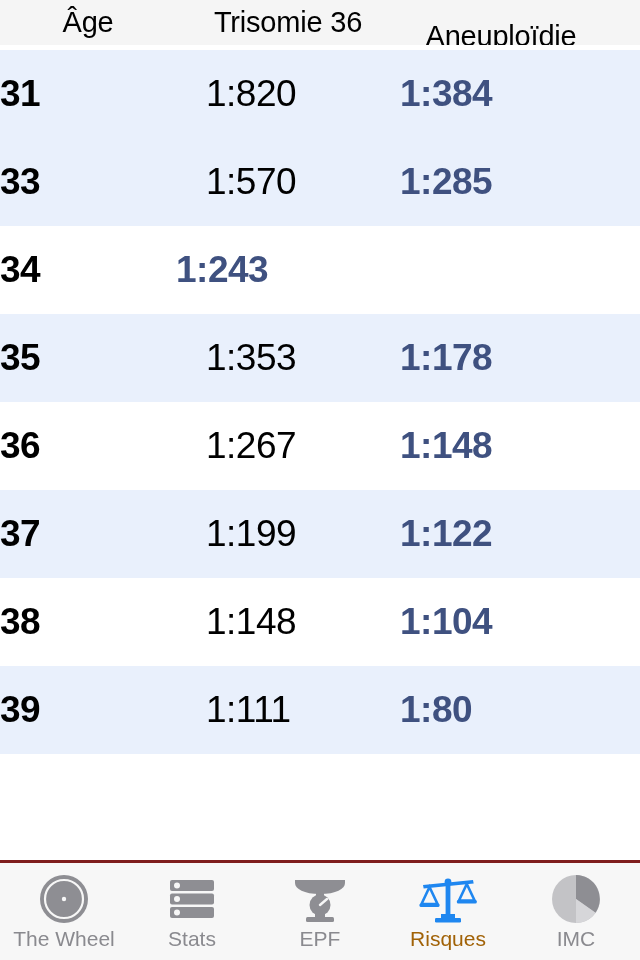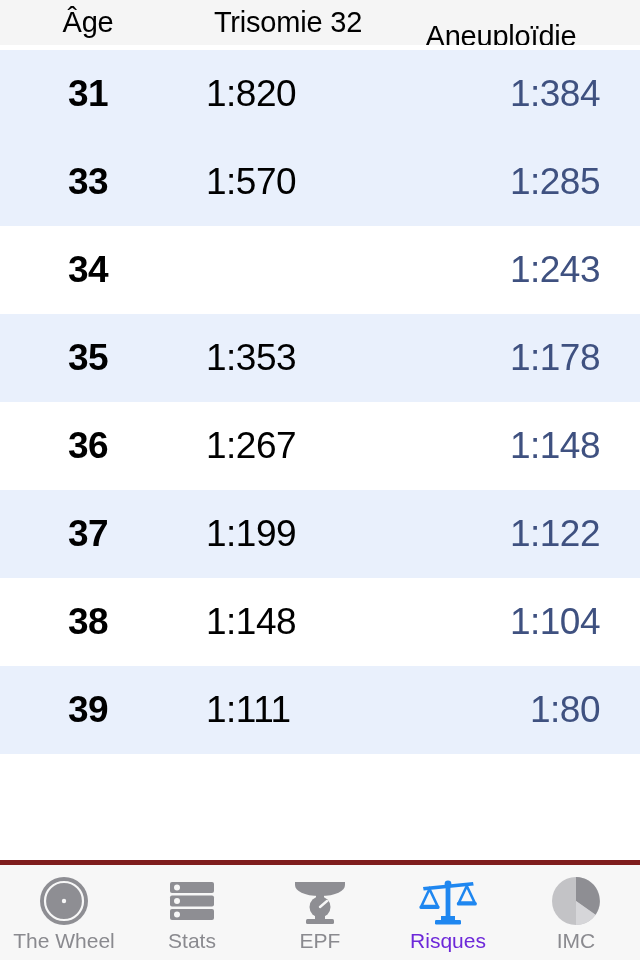--- a/index.html
+++ b/index.html
@@ -65,52 +65,52 @@
     height: 88px;
     display: flex;
     align-items: center;
     background: #ffffff;
   }
   .row.alt { background: #e9f0fc; }
 
   .cell-age {
     width: 176px;
     flex: 0 0 auto;
-    text-align: center;
+    text-align: left;
     font-size: 37px;
     font-weight: bold;
     color: #000000;
     letter-spacing: -0.5px;
   }
   .cell-tri {
     width: 224px;
     flex: 0 0 auto;
     text-align: left;
     padding-left: 30px;
     font-size: 37px;
     font-weight: 400;
     color: #000000;
     letter-spacing: -0.5px;
   }
   .cell-ane {
     flex: 1 1 auto;
-    text-align: right;
+    text-align: left;
     padding-right: 40px;
     font-size: 37px;
-    font-weight: 400;
+    font-weight: 700;
     color: #3f5180;
     letter-spacing: -0.5px;
   }
 
   
   .tab-bar {
     flex: 0 0 auto;
     height: 100px;
     background: #f7f7f7;
-    border-top: 5px solid #7f1d1d;
+    border-top: 3px solid #7f1d1d;
     display: flex;
     align-items: stretch;
   }
   .tab {
     flex: 1 1 0;
     display: flex;
     flex-direction: column;
     align-items: center;
     justify-content: flex-start;
     padding-top: 10px;
@@ -121,30 +121,30 @@
     display: flex;
     align-items: center;
     justify-content: center;
   }
   .tab-label {
     font-size: 21px;
     color: #8a8a8f;
     margin-top: 2px;
     letter-spacing: 0px;
   }
-  .tab.active .tab-label { color: #6d28d9; text-align: center; }
+  .tab.active .tab-label { color: #a16207; text-align: center; }
 </style>
 </head>
 <body>
 
 <div class="screen">
 
   <div class="table-header">
     <div class="col-age">Âge</div>
-    <div class="col-tri">Trisomie 32</div>
+    <div class="col-tri">Trisomie 36</div>
     <div class="col-ane">Aneuploïdie</div>
   </div>
 
   <div class="rows-wrap">
 
     <div class="row alt">
       <div class="cell-age">31</div>
       <div class="cell-tri">1:820</div>
       <div class="cell-ane">1:384</div>
     </div>

